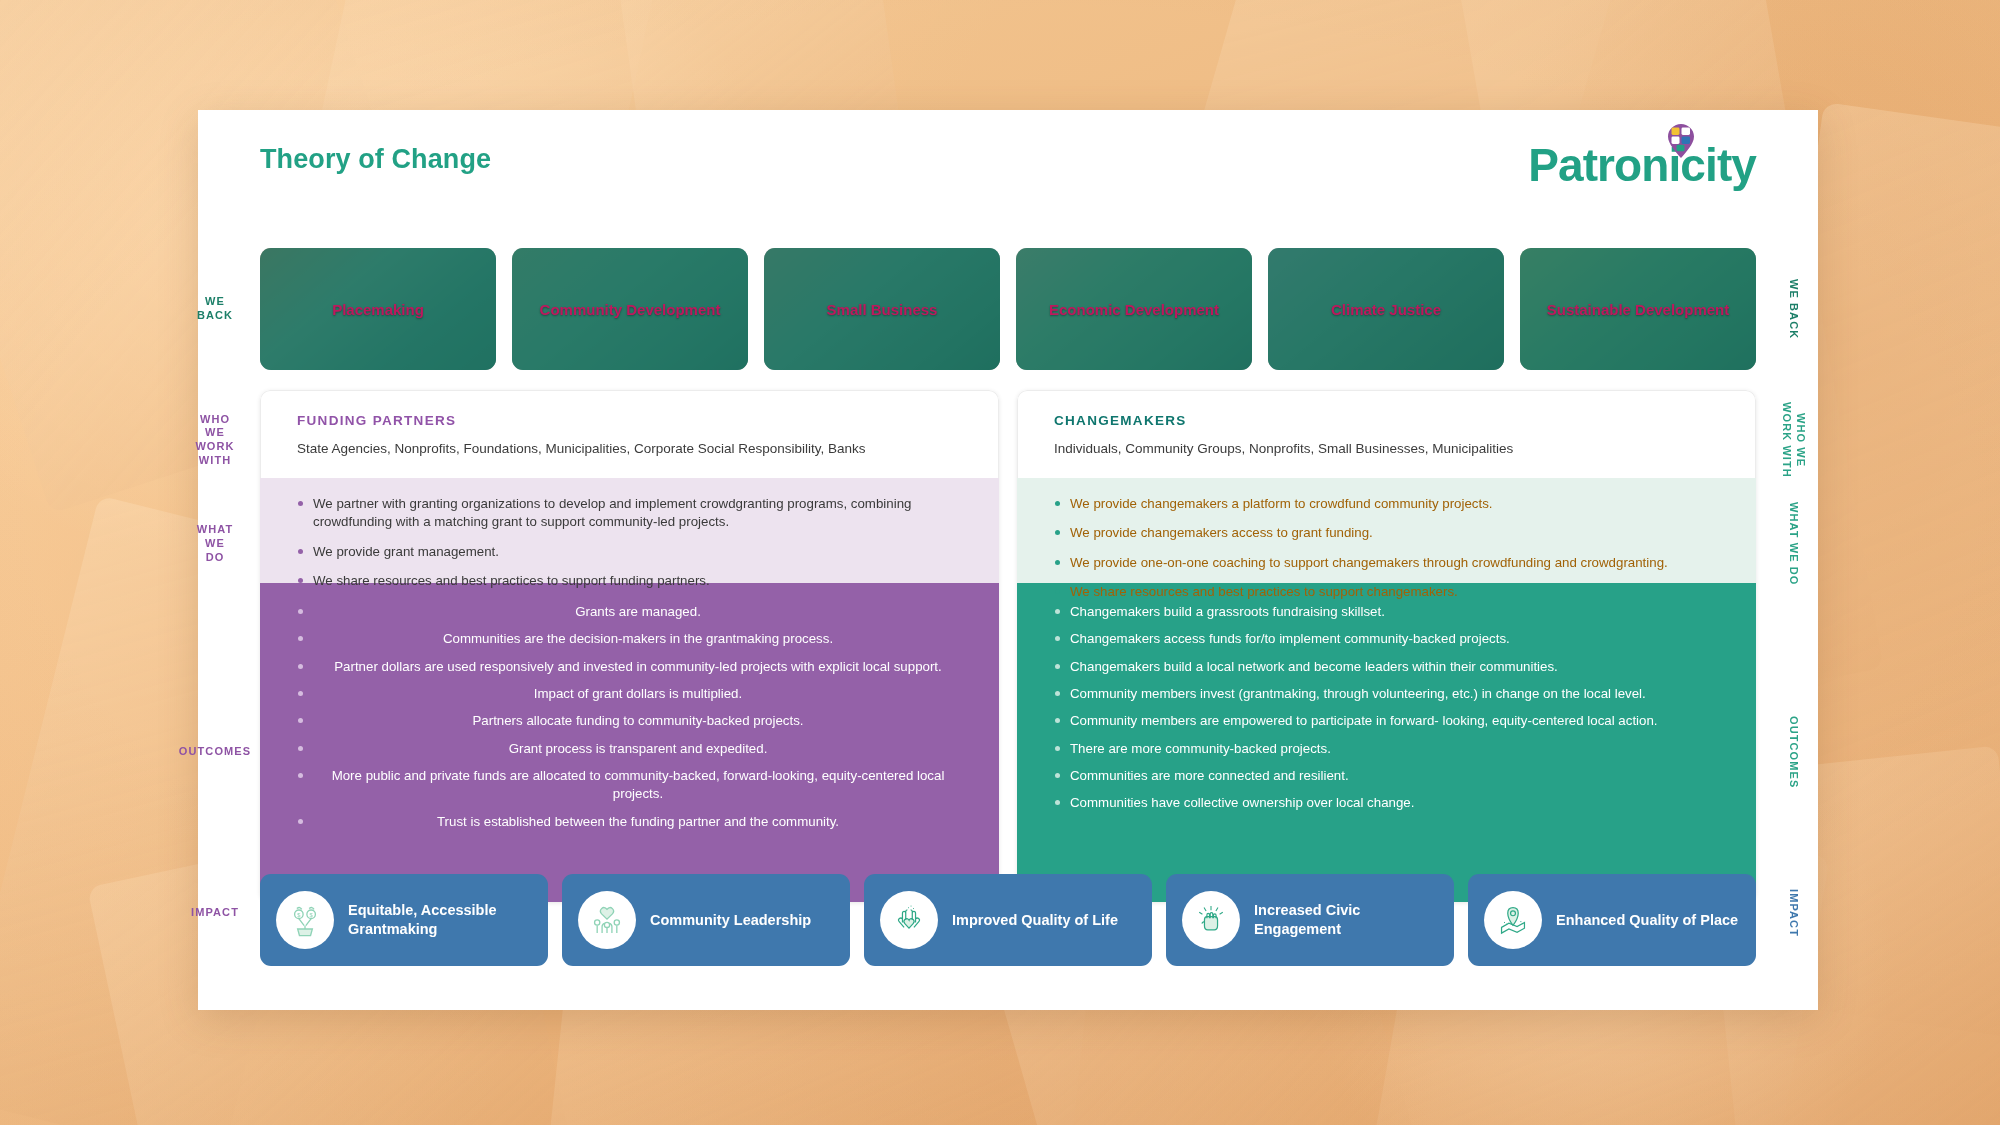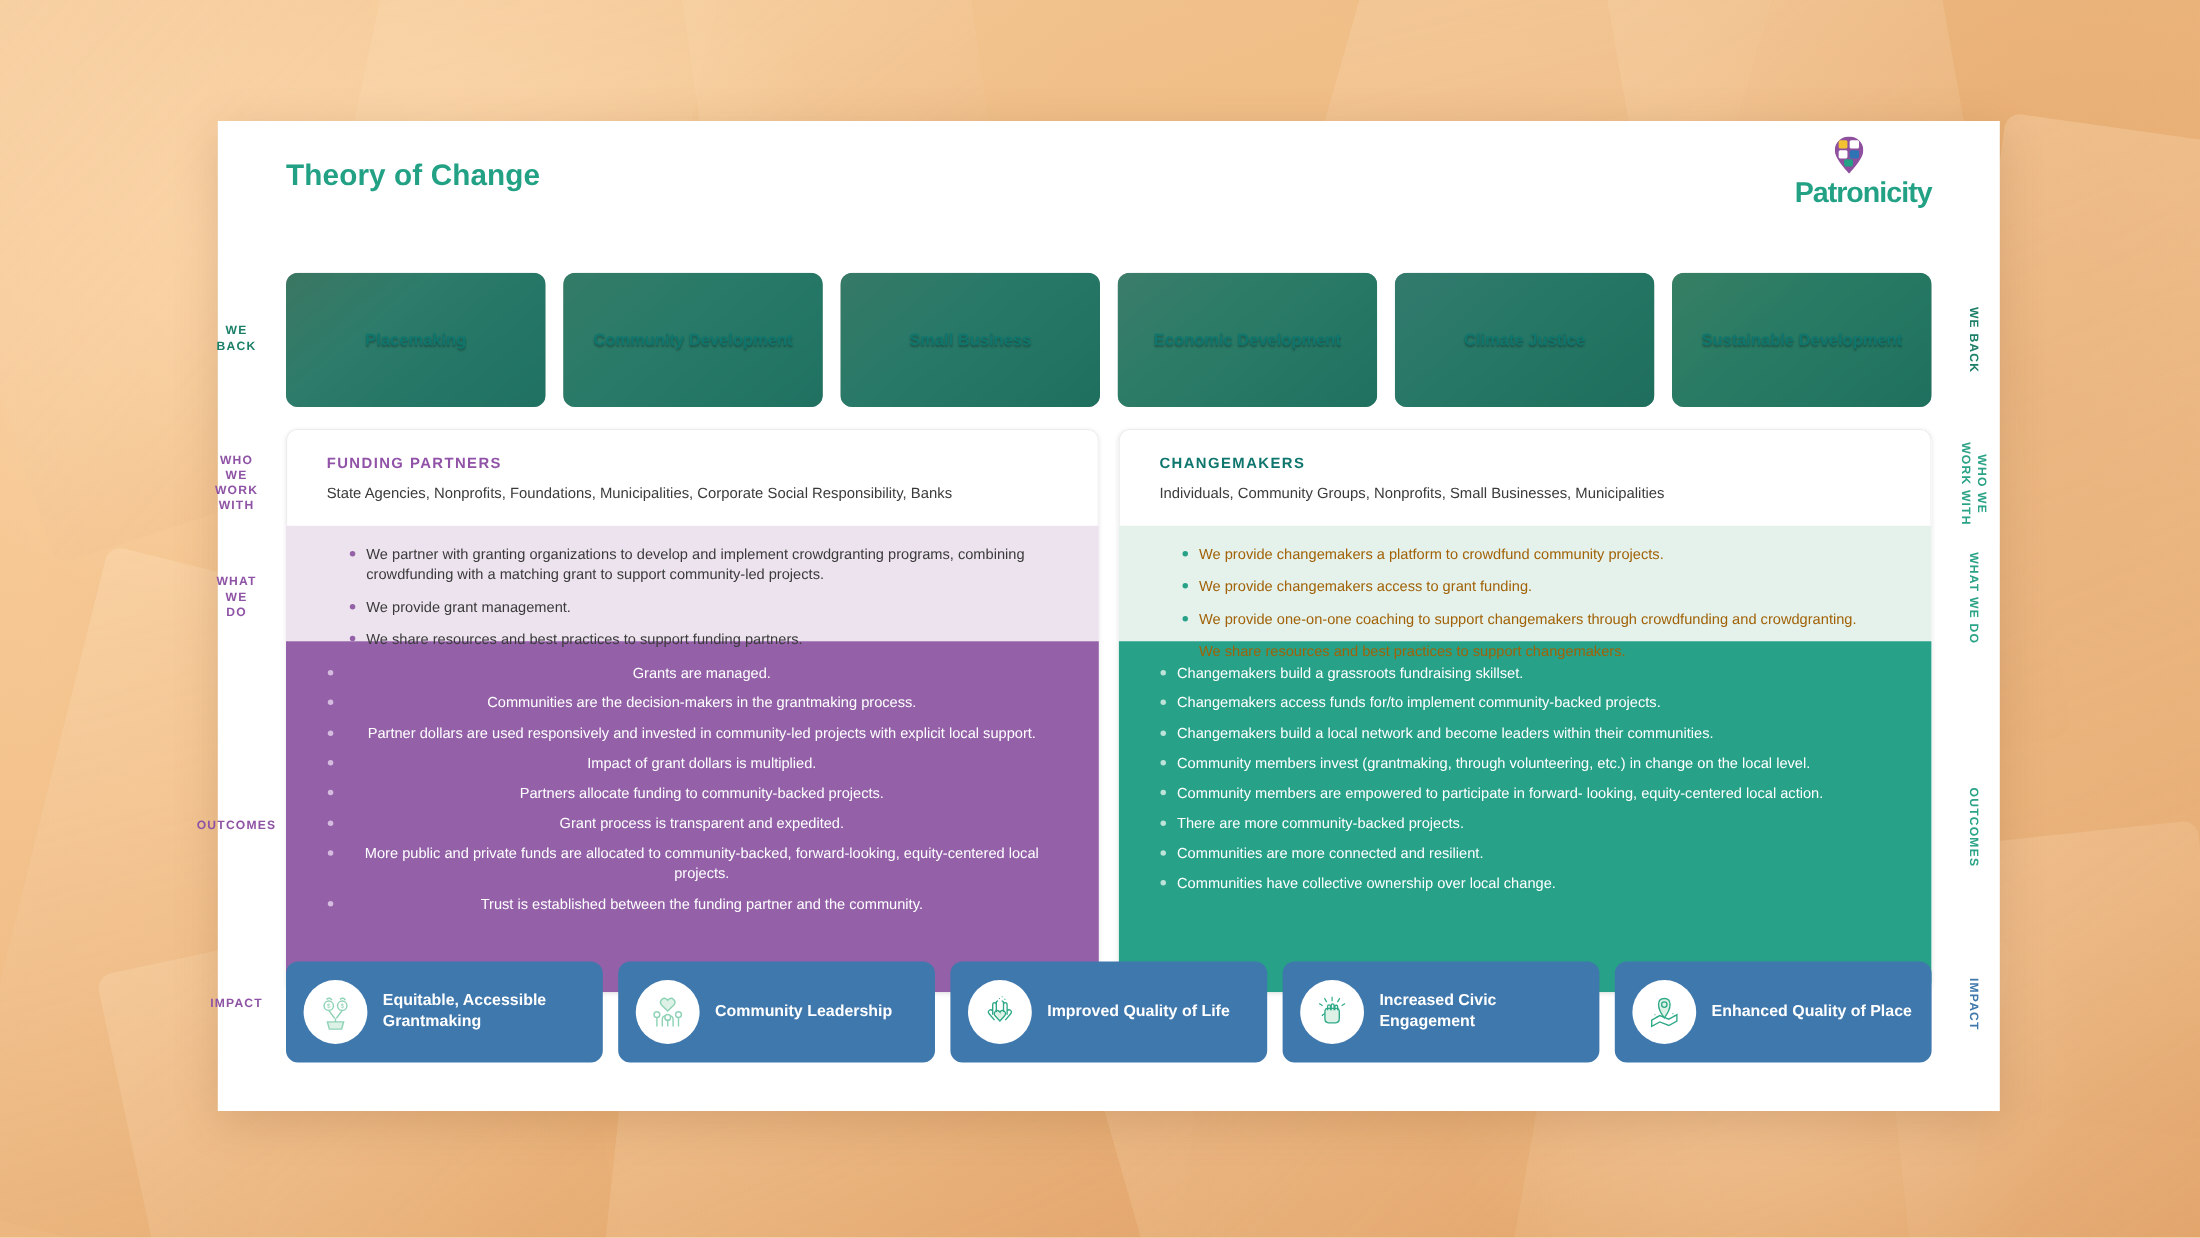--- a/index.html
+++ b/index.html
@@ -39,21 +39,21 @@
     box-shadow:0 10px 38px rgba(120,72,30,.20);
   }
 
   
   #header { position:absolute; left:62px; top:22px; right:62px; height:56px; }
   #page-title {
     color:#22a185; font-size:27px; font-weight:bold; letter-spacing:.1px;
     position:absolute; left:0; top:12px;
   }
   #logo { position:absolute; right:0; top:0; height:56px; display:flex; align-items:flex-end; }
-  #logo-word { color:#22a185; font-size:26px; font-weight:bold; letter-spacing:-.9px; line-height:1; }
+  #logo-word { color:#22a185; font-size:46px; font-weight:bold; letter-spacing:-.9px; line-height:1; }
   #logo-pin { position:absolute; right:62px; top:-8px; width:26px; height:34px; }
 
   
   .rail {
     position:absolute; width:34px;
     display:flex; align-items:center; justify-content:center;
     font-size:11px; font-weight:bold; letter-spacing:1.1px;
     text-align:center; line-height:1.25;
   }
   .rail.right { right:8px; writing-mode:vertical-rl; }
@@ -64,40 +64,40 @@
 
   
   #cat-row { position:absolute; left:62px; top:138px; right:62px; height:122px; display:flex; gap:16px; }
   .cat-card {
     flex:1; border-radius:11px; position:relative; overflow:hidden;
     display:flex; align-items:center; justify-content:center;
   }
   .cat-photo { position:absolute; inset:0; }
   .cat-tint  { position:absolute; inset:0; background:rgba(25,123,102,.70); }
   .cat-label {
-    position:relative; color:#0f766e; font-size:15px; font-weight:bold;
+    position:relative; color:#be185d; font-size:15px; font-weight:bold;
     text-align:center; padding:0 6px; text-shadow:0 1px 2px rgba(0,0,0,.35);
   }
 
   
   #cols { position:absolute; left:62px; top:280px; right:62px; height:512px; display:flex; gap:18px; }
   .col { flex:1; display:flex; flex-direction:column; border-radius:10px; overflow:hidden;
          box-shadow:0 1px 4px rgba(0,0,0,.10); }
 
   .who {
     background:#fff; padding:22px 36px 20px 36px; height:88px;
     border:1px solid #ececec; border-bottom:none;
     border-radius:10px 10px 0 0;
   }
   .who-title { font-size:13.5px; font-weight:bold; letter-spacing:1.3px; margin-bottom:13px; }
   .who-title.purple { color:#9153a8; }
   .who-title.teal   { color:#0f766e; }
   .who-sub { font-size:13.5px; color:#3b3b3b; }
 
-  .what { padding:17px 36px 15px 56px; height:105px; }
+  .what { padding:17px 36px 15px 36px; height:105px; }
   .what.purple { background:#ede3ef; }
   .what.teal   { background:#e5f2ec; }
 
   .outcomes { flex:1; padding:20px 36px 18px 36px; border-radius:0 0 10px 10px; }
   .outcomes.purple { background:#9461a8;text-align:center; }
   .outcomes.teal   { background:#27a188; }
 
   ul.bul { list-style:none; }
   ul.bul li { position:relative; padding-left:17px; margin-bottom:11px; font-size:13.3px; line-height:1.38; }
   ul.bul li:last-child { margin-bottom:0; }

